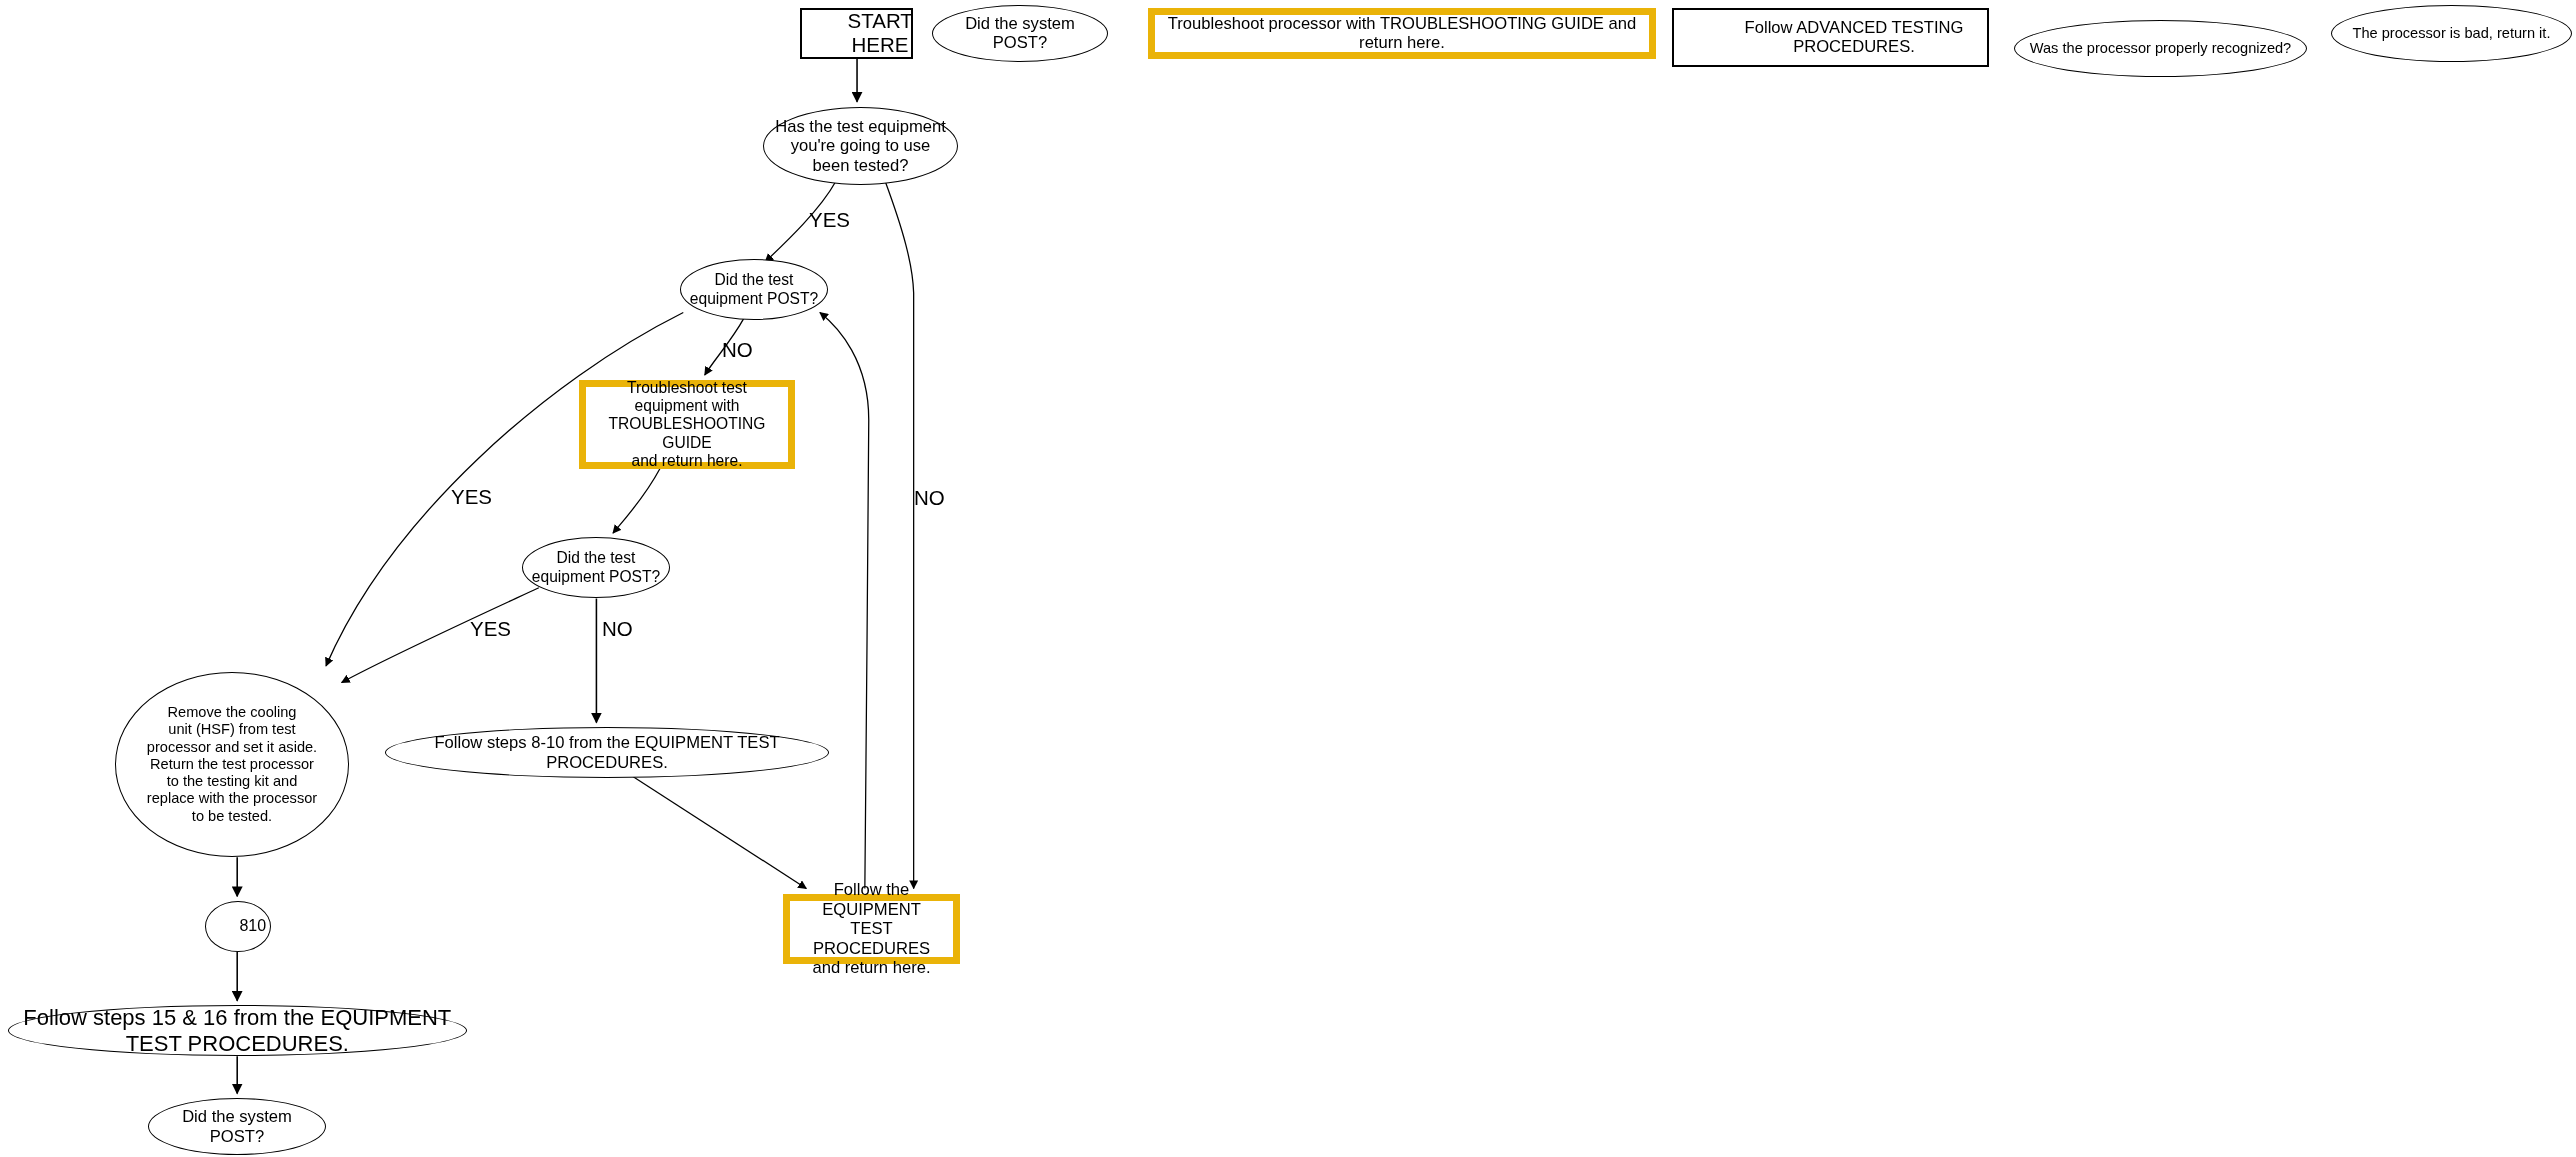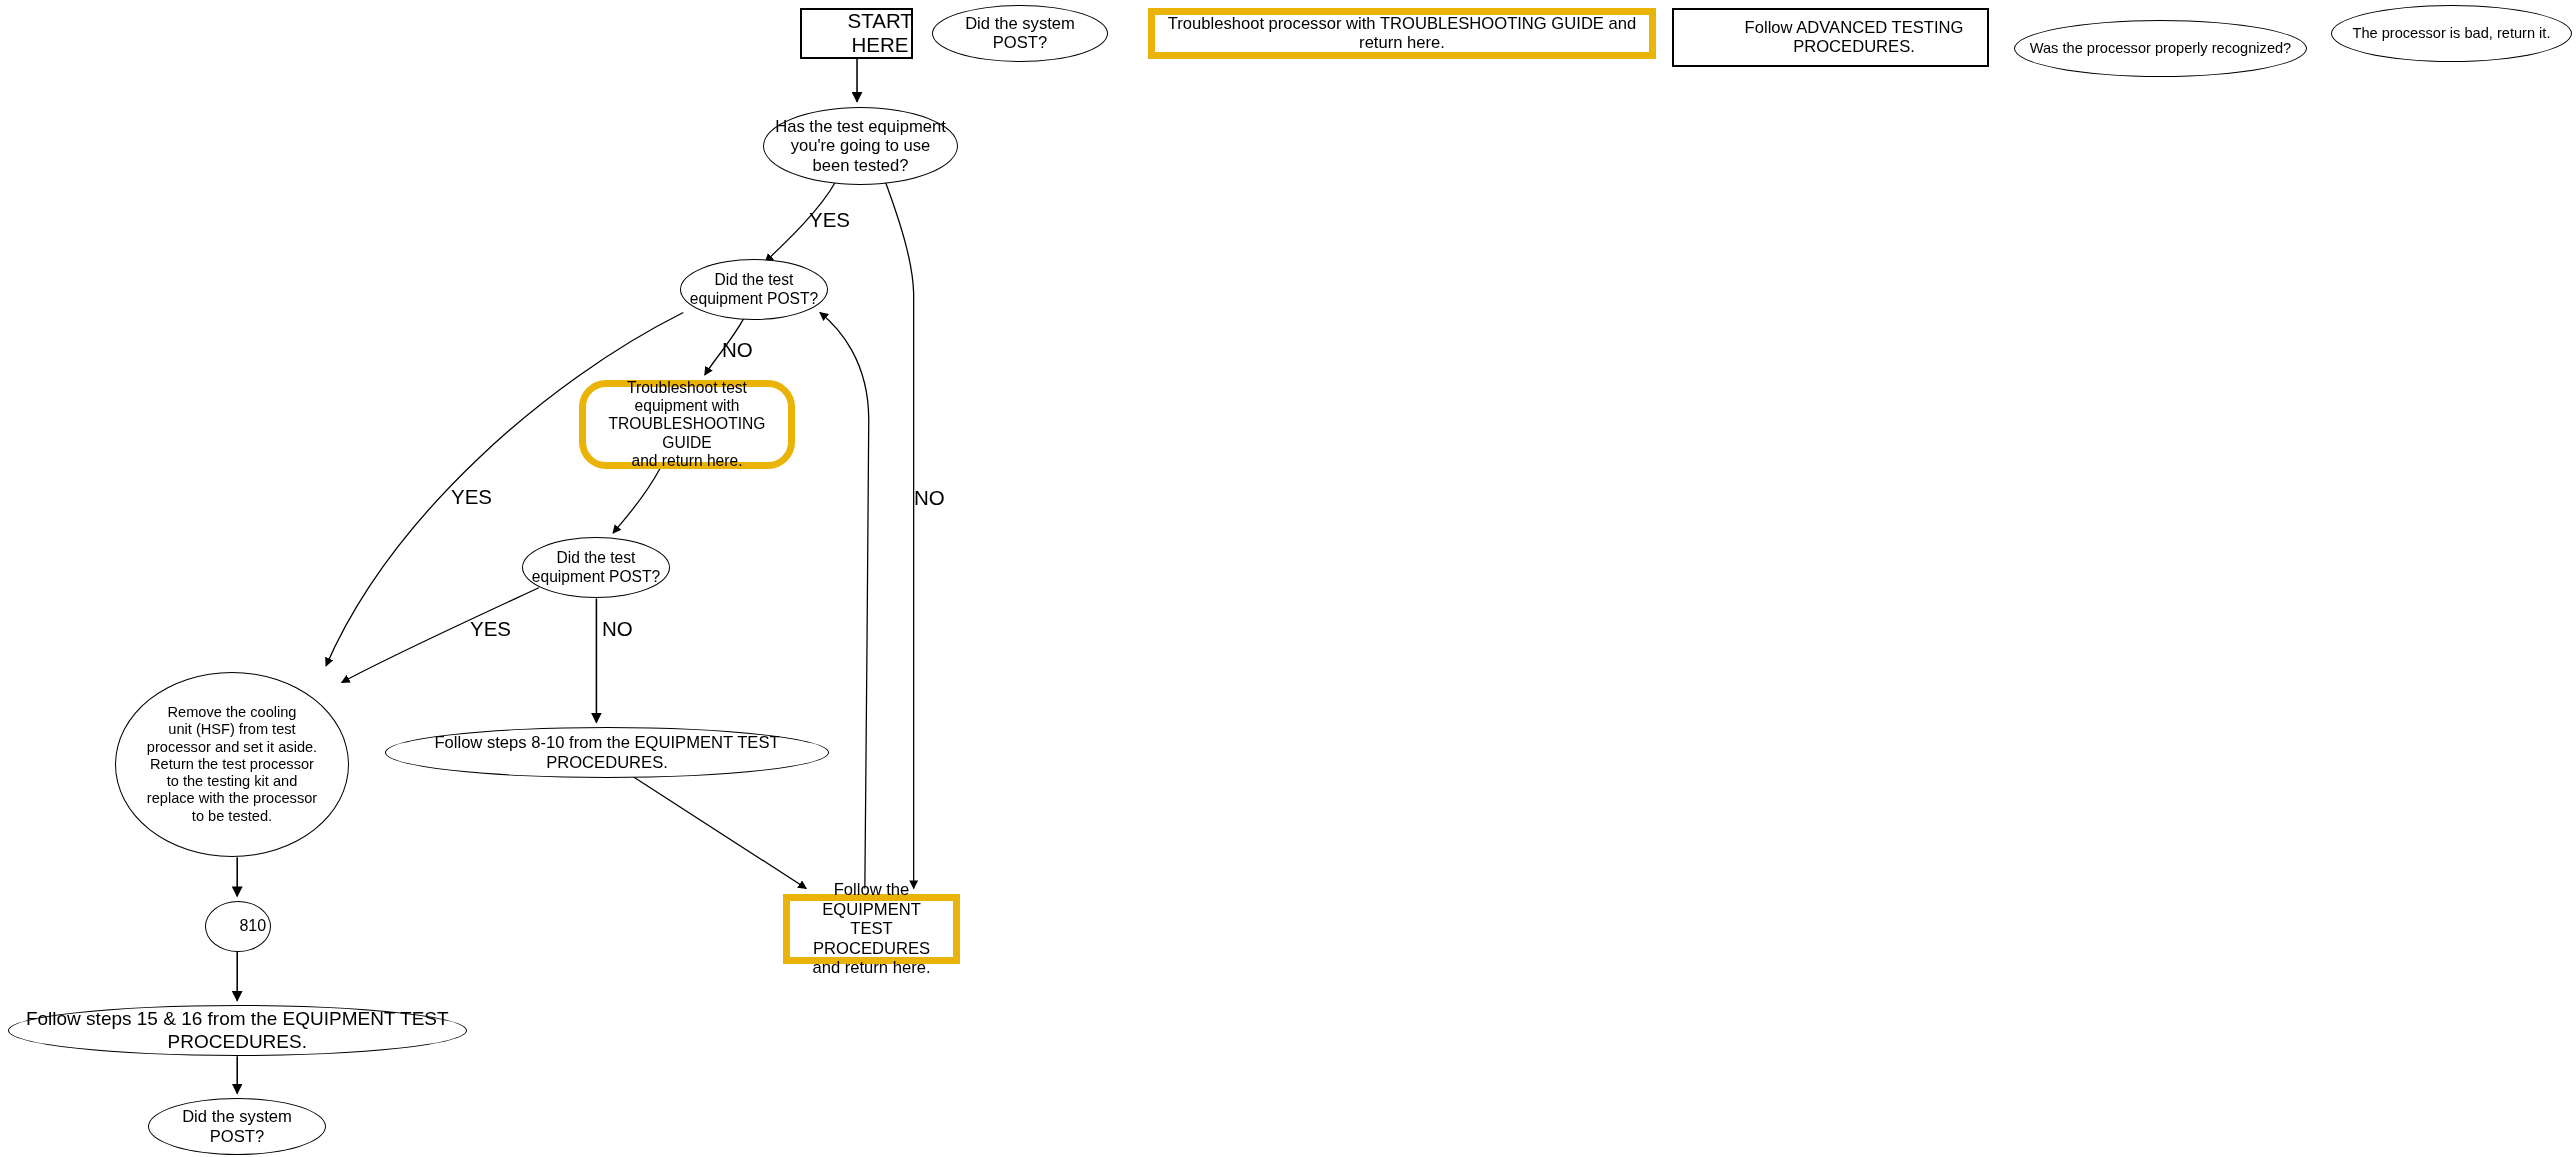--- a/index.html
+++ b/index.html
@@ -129,21 +129,21 @@
     <span class="nlabel">Has the test equipment
 you're going to use
 been tested?</span>
   </div>
 
   <div class="node ellipse" style="left:680px; top:259px; width:148px; height:61px; font-size:15.6px;">
     <span class="nlabel">Did the test
 equipment POST?</span>
   </div>
 
-  <div class="node box" style="left:571px; top:380px; width:216px; height:89px; font-size:15.6px;border-radius:27px;">
+  <div class="node box" style="left:571px; top:380px; width:216px; height:89px; font-size:15.6px;">
     <span class="nlabel">Troubleshoot test
 equipment with
 TROUBLESHOOTING GUIDE
 and return here.</span>
   </div>
 
   <div class="node ellipse" style="left:522px; top:537px; width:148px; height:61px; font-size:15.6px;">
     <span class="nlabel">Did the test
 equipment POST?</span>
   </div>
@@ -165,21 +165,21 @@
   <div class="node ellipse" style="left:205px; top:901px; width:66px; height:51px; font-size:16px;justify-content:flex-end;">
     <span class="nlabel">810</span>
   </div>
 
   <div class="node box" style="left:775px; top:894px; width:177px; height:70px; font-size:16.6px;">
     <span class="nlabel">Follow the EQUIPMENT
 TEST PROCEDURES
 and return here.</span>
   </div>
 
-  <div class="node ellipse" style="left:7.8px; top:1005px; width:459px; height:51px; font-size:19px;">
+  <div class="node ellipse" style="left:7.8px; top:1005px; width:459px; height:51px; font-size:22px;">
     <span class="nlabel">Follow steps 15 &amp; 16 from the EQUIPMENT TEST PROCEDURES.</span>
   </div>
 
   <div class="node ellipse" style="left:148px; top:1098px; width:178px; height:57px; font-size:16.6px;">
     <span class="nlabel">Did the system POST?</span>
   </div>
 
   <div class="edge-label" style="left:809px; top:210px; font-size:20.5px;">YES</div>
 
   <div class="edge-label" style="left:914px; top:488px; font-size:20.5px;">NO</div>

